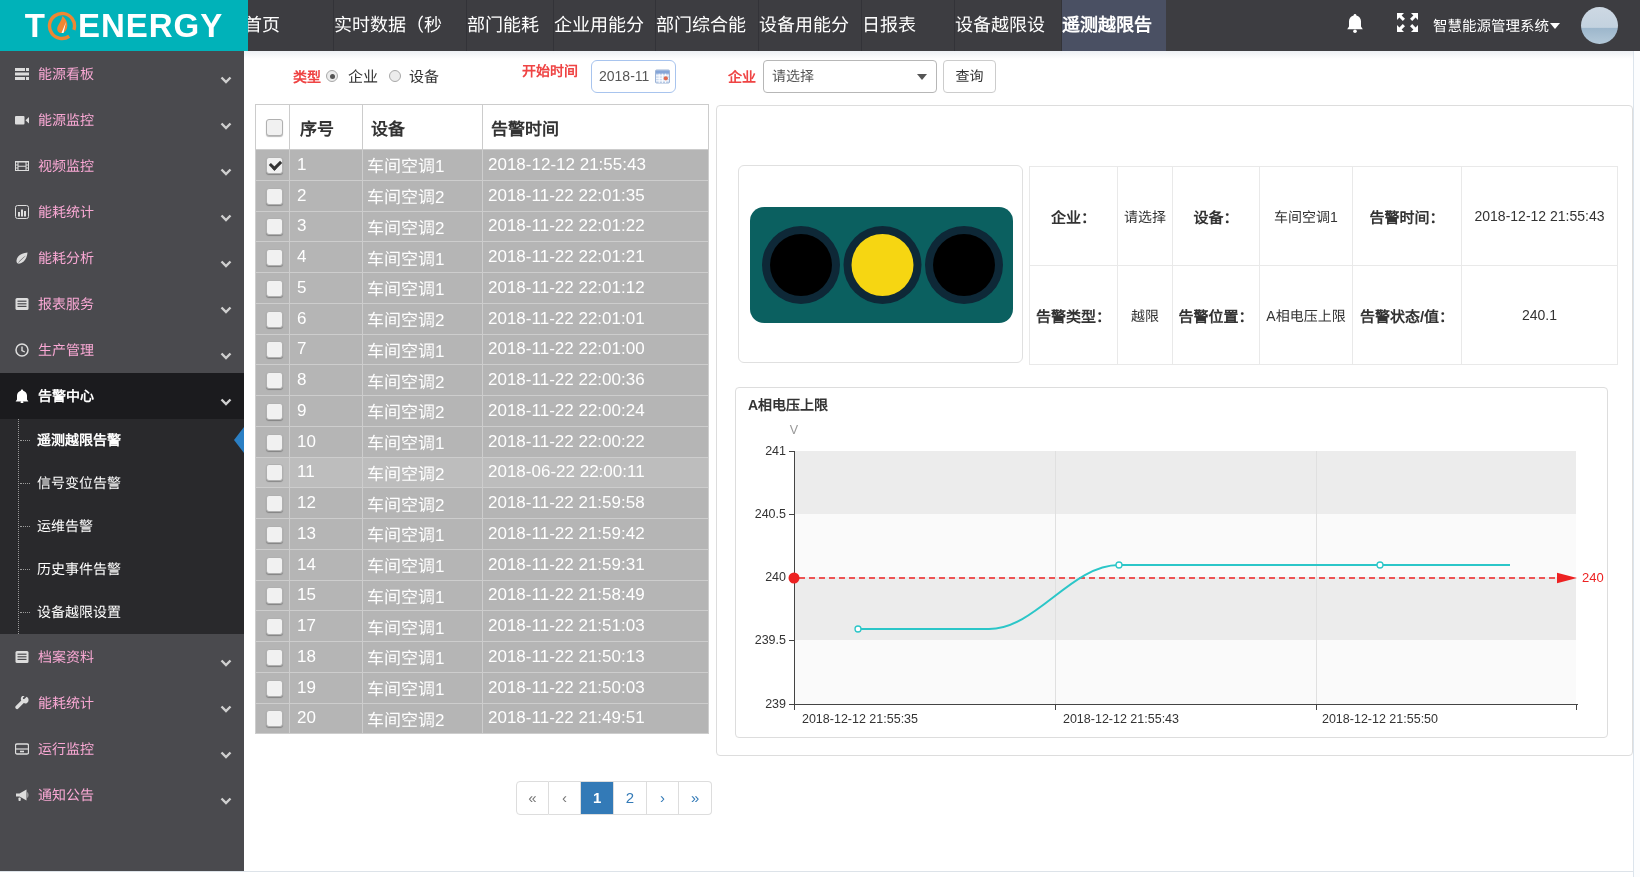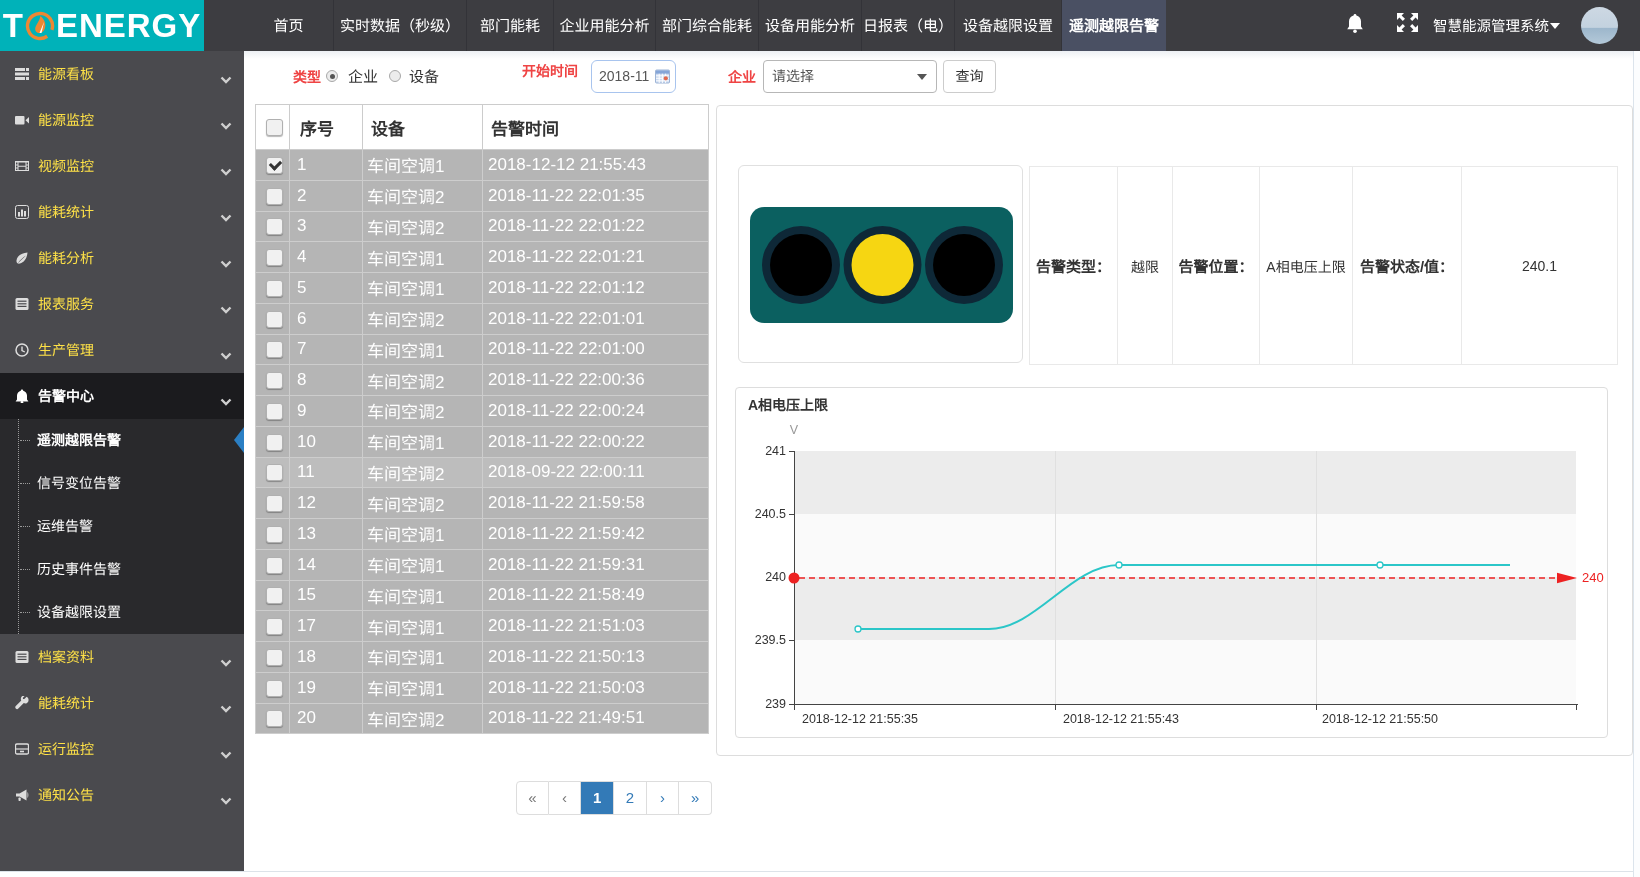--- a/index.html
+++ b/index.html
@@ -2,29 +2,29 @@
 <html lang="zh-CN"><head>
 <meta charset="utf-8">
 <title>智慧能源管理系统</title>
 <style>
 *{margin:0;padding:0;box-sizing:border-box}
 html,body{width:1640px;height:877px;overflow:hidden}
 body{font-family:"Liberation Sans",sans-serif;background:#fff;position:relative}
 .abs{position:absolute}
 
 .topbar{position:absolute;left:0;top:0;width:1640px;height:51px;background:#3d3d41}
-.logo{position:absolute;left:0;top:0;width:204px;height:51px;background:#00b2b9;display:flex;align-items:center;justify-content:center}
+.logo{position:absolute;left:0;top:0;width:248px;height:51px;background:#00b2b9;display:flex;align-items:center;justify-content:center}
 .logo .t{color:#fff;font-weight:bold;font-size:33px;letter-spacing:1px;line-height:1}
 .nav{position:absolute;left:244px;top:0;height:51px;display:flex}
-.nav .it{height:51px;line-height:51px;color:#fff;font-size:15px;text-align:center;border-left:1px solid #333338}
+.nav .it{height:51px;line-height:51px;color:#fff;font-size:18px;border-left:1px solid #333338}
 .nav .it:first-child{border-left:none}
 .nav .it.act{background:#4a5063;font-weight:bold}
 
 .sidebar{position:absolute;left:0;top:51px;width:244px;height:820px;background:#4a4a4e}
-.mi{position:relative;height:46px;color:#fde047;font-size:14px}
+.mi{position:relative;height:46px;color:#f9a8d4;font-size:14px}
 .mi .txt{position:absolute;left:38px;top:0;line-height:46px}
 .mi .ic{position:absolute;left:15px;top:16px;width:14px;height:14px}
 .mi .chev{position:absolute;right:12px;top:20px}
 .mi.open{background:#1b1b1e;color:#fff}
 .sub{background:#29292c;position:relative}
 .si{position:relative;height:43px;color:#fff;font-size:14px}
 .si .txt{position:absolute;left:37px;top:0;line-height:43px}
 .dotline{position:absolute;left:18px;top:0;bottom:0;width:0;border-left:1px dotted #9a9a9a}
 .si .dash{position:absolute;left:20px;top:21px;width:10px;border-top:1px dotted #9a9a9a}
 .si.active .txt{font-weight:bold}
@@ -385,21 +385,21 @@
       <tr>
         <td style="padding-left:10px"><span class="cb"></span></td>
         <td>10</td>
         <td>车间空调1</td>
         <td>2018-11-22 22:00:22</td>
       </tr>
       <tr class="lt">
         <td style="padding-left:10px"><span class="cb"></span></td>
         <td>11</td>
         <td>车间空调2</td>
-        <td>2018-09-22 22:00:11</td>
+        <td>2018-06-22 22:00:11</td>
       </tr>
       <tr>
         <td style="padding-left:10px"><span class="cb"></span></td>
         <td>12</td>
         <td>车间空调2</td>
         <td>2018-11-22 21:59:58</td>
       </tr>
       <tr>
         <td style="padding-left:10px"><span class="cb"></span></td>
         <td>13</td>
@@ -469,20 +469,28 @@
   <table class="itable">
       <colgroup>
         <col style="width:88px">
         <col style="width:55px">
         <col style="width:87px">
         <col style="width:93px">
         <col style="width:109px">
         <col style="width:156px">
       </colgroup>
     <tbody>
+        <tr>
+          <td class="lb">企业：</td>
+          <td>请选择</td>
+          <td class="lb">设备：</td>
+          <td>车间空调1</td>
+          <td class="lb">告警时间：</td>
+          <td>2018-12-12 21:55:43</td>
+        </tr>
     <tr>
           <td class="lb">告警类型：</td>
           <td>越限</td>
           <td class="lb">告警位置：</td>
           <td>A相电压上限</td>
           <td class="lb">告警状态/值：</td>
           <td>240.1</td>
         </tr>
   </tbody>
     </table>

